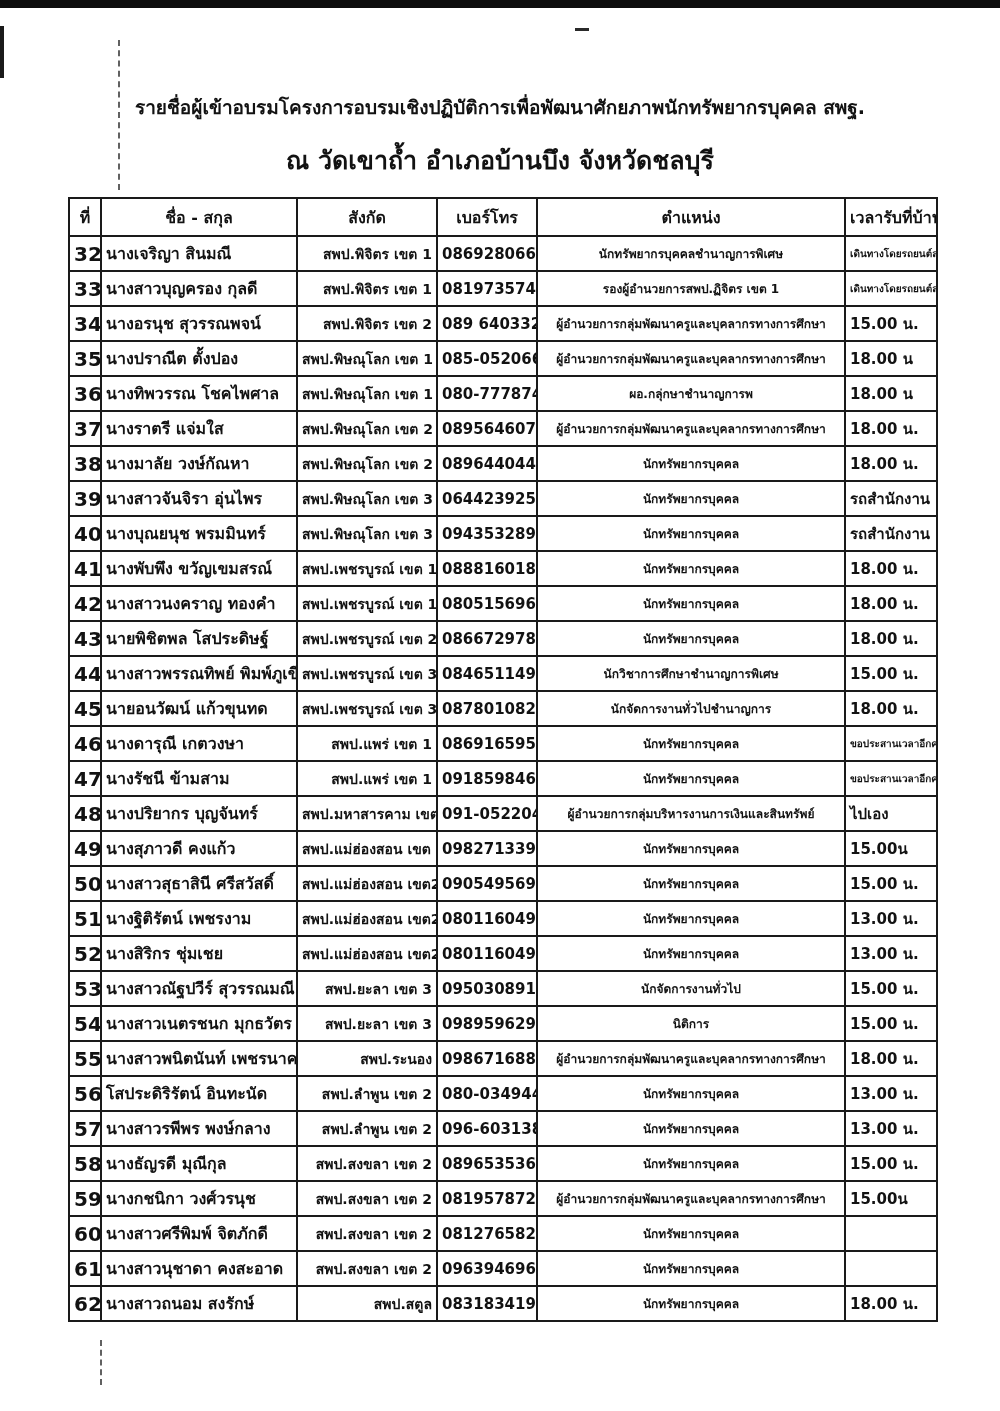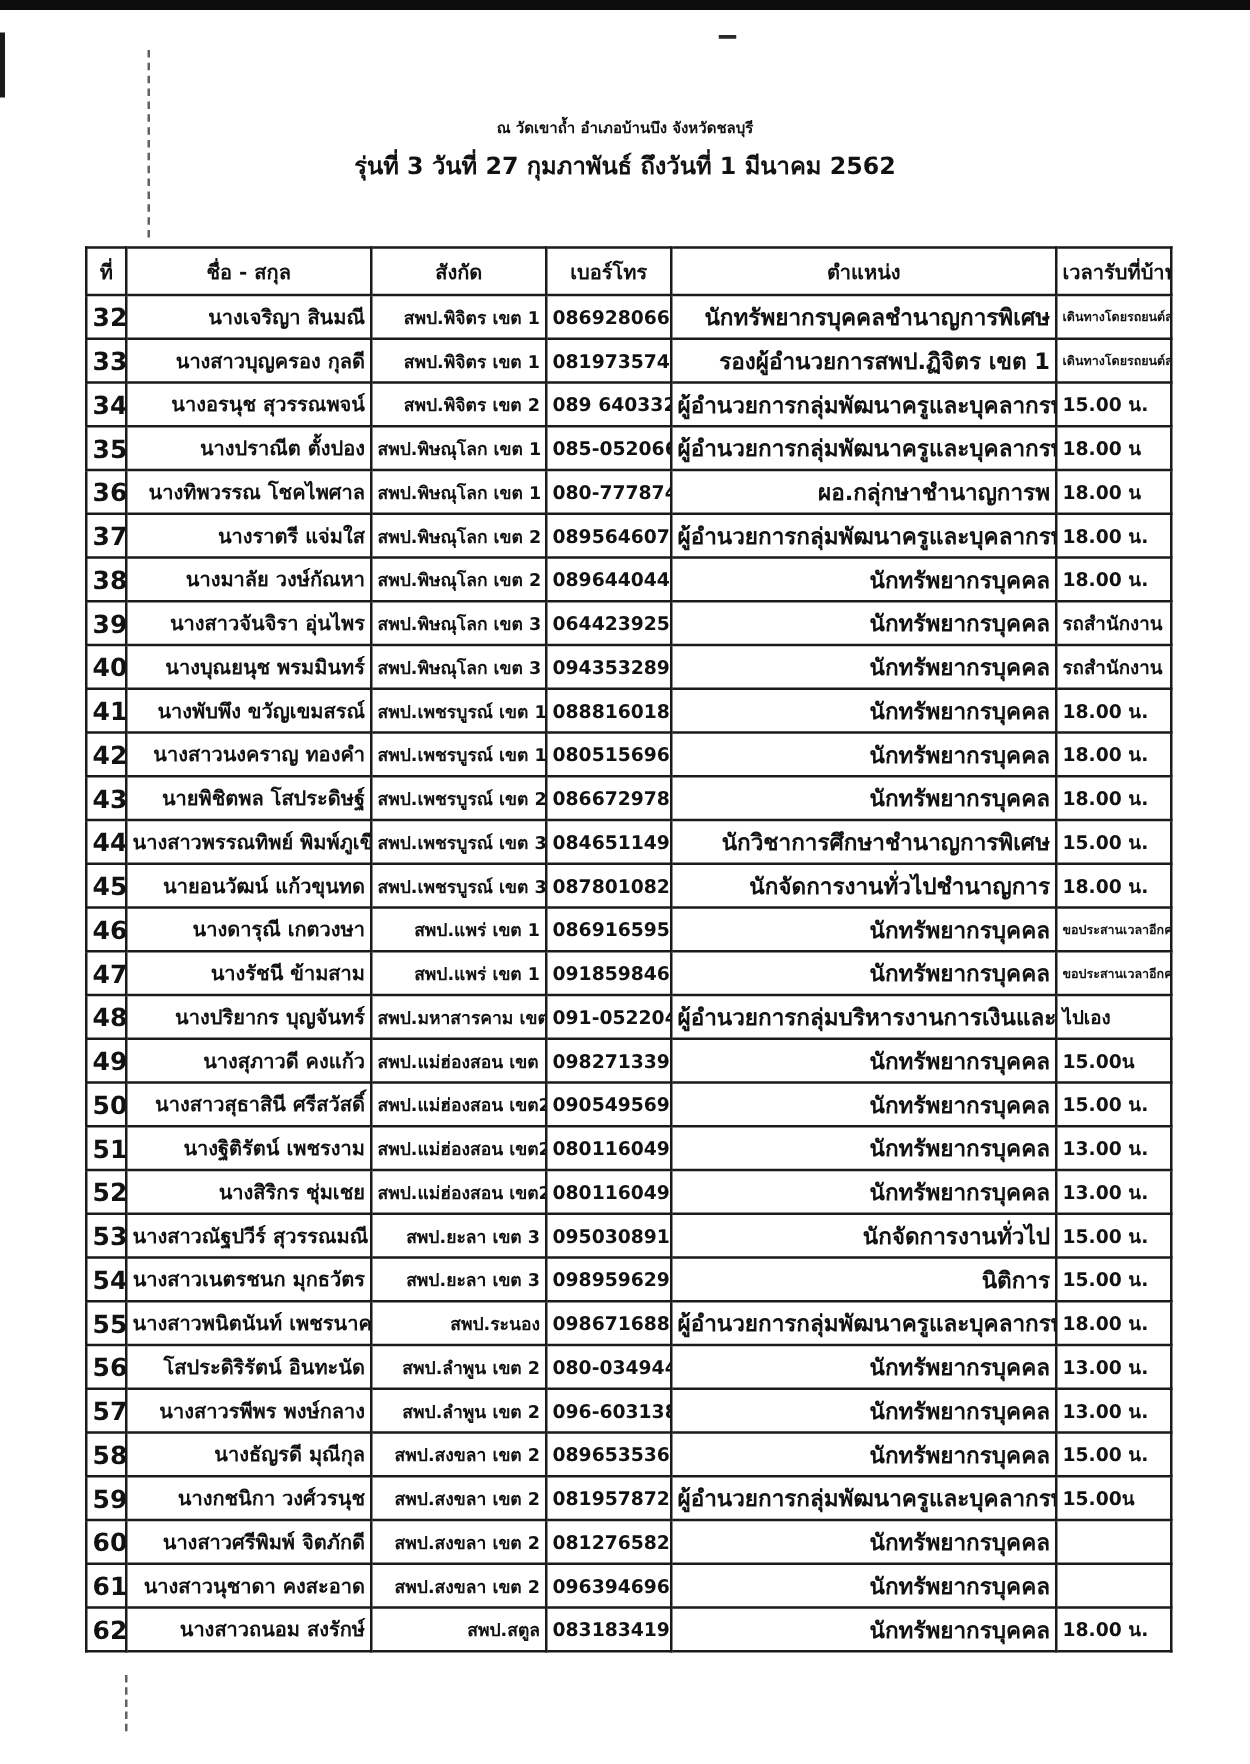--- a/index.html
+++ b/index.html
@@ -16,21 +16,21 @@
   .top-dash{position:absolute;left:575px;top:28px;width:14px;height:3px;background:#2a2a2a;}
   .left-mark{position:absolute;left:0;top:26px;width:4px;height:52px;background:#1a1a1a;}
   .crease-top{position:absolute;left:118px;top:40px;width:0;height:150px;border-left:2px dashed #3a3a3a;opacity:.8;}
   .crease-bottom{position:absolute;left:100px;top:1340px;width:0;height:45px;border-left:2px dashed #3a3a3a;opacity:.8;}
 
   .doc-title{
     position:absolute;left:0;top:92px;width:1000px;
     text-align:center;font-weight:bold;
   }
   .doc-title .line1{font-size:19px;margin:0 0 18px 0;}
-  .doc-title .line2{font-size:12px;margin:0 0 6px 0;}
+  .doc-title .line2{font-size:25px;margin:0 0 18px 0;}
   .doc-title .line3{font-size:19px;margin:0;}
 
   table.roster{
     position:absolute;left:68px;top:197px;
     width:868px;
     border-collapse:collapse;
     table-layout:fixed;
     background:#fff;
   }
   table.roster th, table.roster td{
@@ -47,37 +47,38 @@
   }
   table.roster td{height:31px;}
   col.w-no{width:32px;}
   col.w-name{width:196px;}
   col.w-aff{width:140px;}
   col.w-phone{width:100px;}
   col.w-pos{width:308px;}
   col.w-time{width:92px;}
 
   td.c0{text-align:right;font-size:20px;}
-  td.c1{text-align:right;font-size:16px;}
+  td.c1{text-align:left;font-size:16px;}
   td.c2{text-align:right;font-size:14px;}
   td.c3{text-align:left;font-size:15px;}
-  td.c4{text-align:right;font-size:18px;}
+  td.c4{text-align:center;font-size:12px;}
   td.c5{text-align:left;font-size:15px;}
   td.small-note{font-size:10px;}
 </style>
 </head>
 <body>
 
 <div class="top-edge"></div>
 <div class="top-dash"></div>
 <div class="left-mark"></div>
 <div class="crease-top"></div>
 <div class="crease-bottom"></div>
 
 <div class="doc-title">
+  <div class="line1">รายชื่อผู้เข้าอบรมโครงการอบรมเชิงปฏิบัติการเพื่อพัฒนาศักยภาพนักทรัพยากรบุคคล สพฐ.</div>
   <div class="line2">ณ วัดเขาถ้ำ อำเภอบ้านบึง จังหวัดชลบุรี</div>
   <div class="line3">รุ่นที่ 3  วันที่ 27  กุมภาพันธ์ ถึงวันที่ 1 มีนาคม 2562</div>
 </div>
 
 <table class="roster">
   <colgroup>
     <col class="w-no">
       <col class="w-name">
       <col class="w-aff">
     <col class="w-phone">

